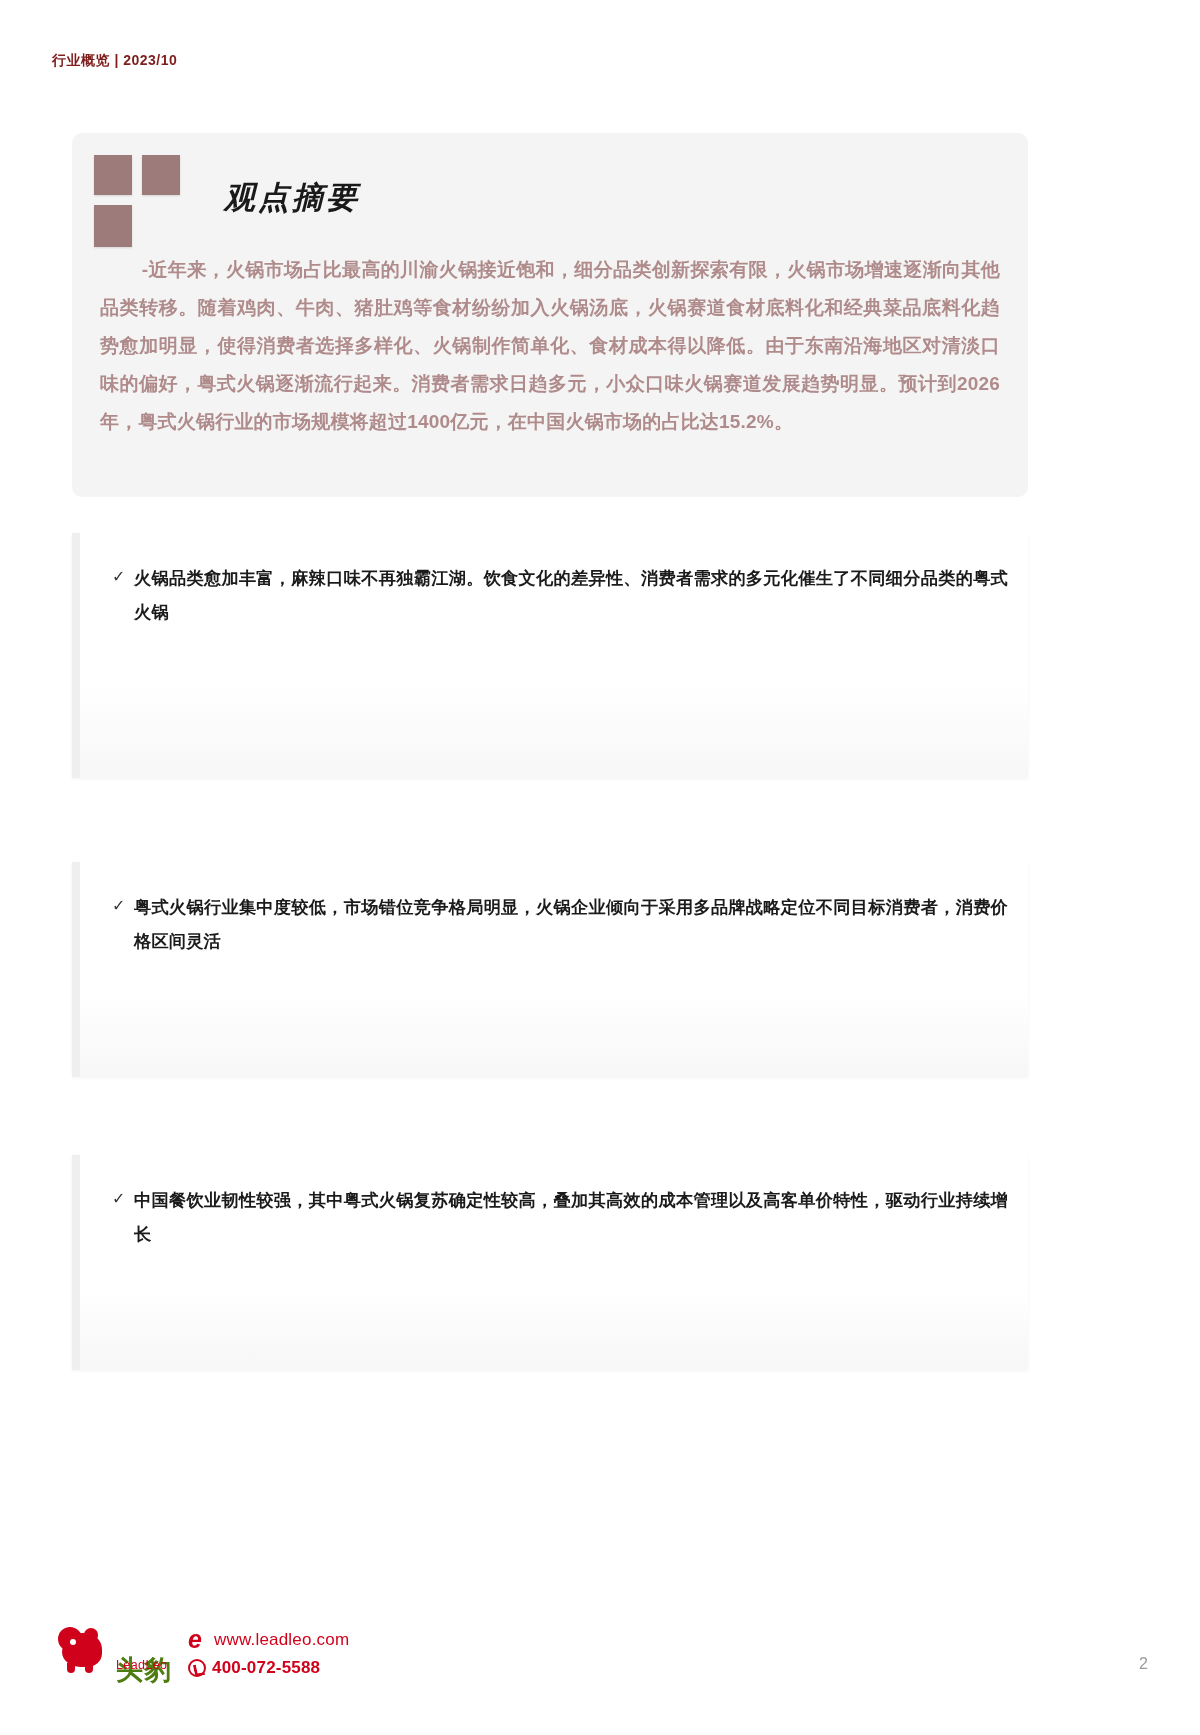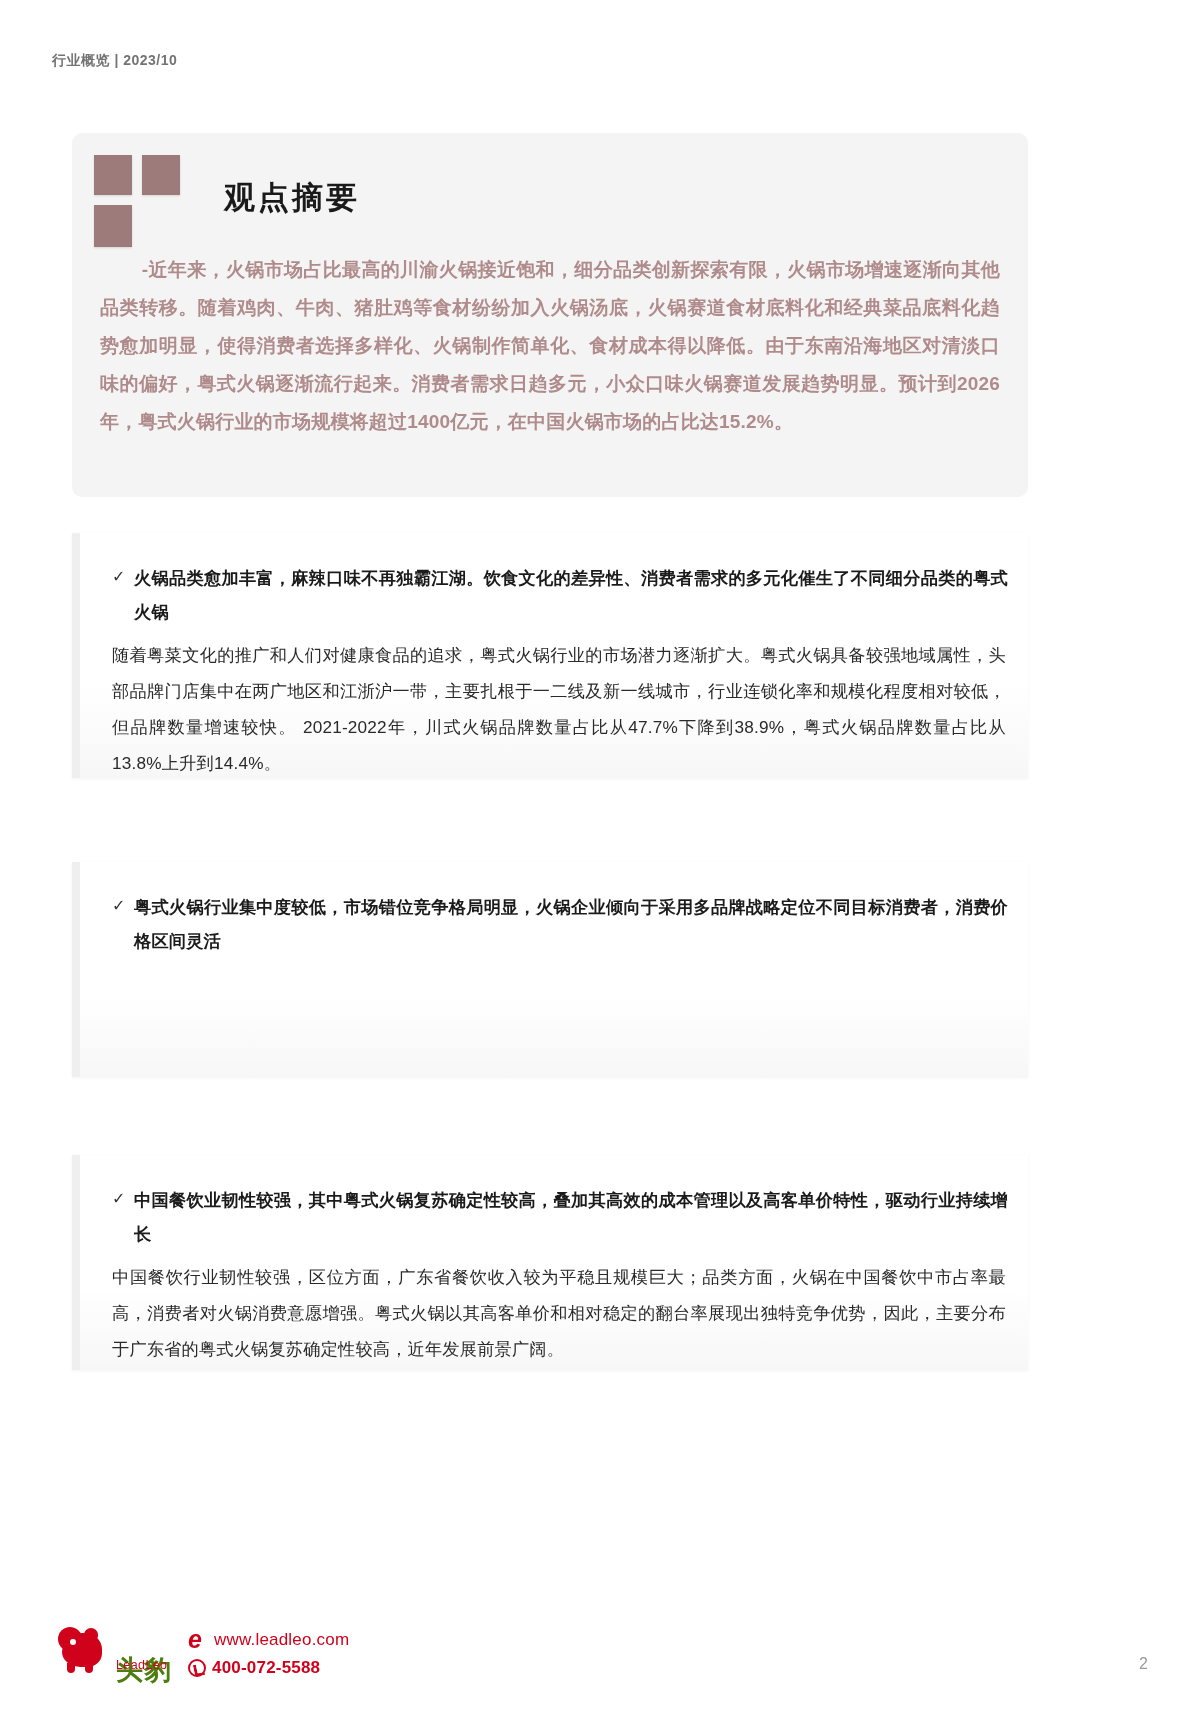--- a/index.html
+++ b/index.html
@@ -15,41 +15,42 @@
     overflow: hidden;
   }
 
   
   .page-header {
     position: absolute;
     left: 52px;
     top: 52px;
     font-size: 14px;
     font-weight: bold;
-    color: #737373;
+    color: #7f1d1d;
     letter-spacing: 0.5px;
   }
 
   
   .summary-panel {
     position: absolute;
     left: 72px;
     top: 133px;
     width: 956px;
     height: 364px;
     background: #f4f4f4;
     border-radius: 10px;
     box-sizing: border-box;
   }
   .title-row {
     position: absolute;
     left: 22px;
     top: 22px;
     height: 90px;
     width: 400px;
+    font-style: italic;
   }
   .squares {
     position: absolute;
     left: 0;
     top: 0;
     width: 92px;
     height: 92px;
   }
   .sq {
     position: absolute;
@@ -310,36 +311,34 @@
     <div class="panel-title">观点摘要</div>
   </div>
   <div class="summary-body">-近年来，火锅市场占比最高的川渝火锅接近饱和，细分品类创新探索有限，火锅市场增速逐渐向其他品类转移。随着鸡肉、牛肉、猪肚鸡等食材纷纷加入火锅汤底，火锅赛道食材底料化和经典菜品底料化趋势愈加明显，使得消费者选择多样化、火锅制作简单化、食材成本得以降低。由于东南沿海地区对清淡口味的偏好，粤式火锅逐渐流行起来。消费者需求日趋多元，小众口味火锅赛道发展趋势明显。预计到2026年，粤式火锅行业的市场规模将超过1400亿元，在中国火锅市场的占比达15.2%。</div>
 </div>
 
 <div class="point-card card-1">
   <div class="card-head">
     <span class="check-icon">✓</span>
     <span class="card-head-text">火锅品类愈加丰富，麻辣口味不再独霸江湖。饮食文化的差异性、消费者需求的多元化催生了不同细分品类的粤式火锅</span>
   </div>
-  <div class="card-body">随着粤菜文化的推广和人们对健康食品的追求，粤式火锅行业的市场潜力逐渐扩大。粤式火锅具备较强地域属性，头部品牌门店集中在两广地区和江浙沪一带，主要扎根于一二线及新一线城市，行业连锁化率和规模化程度相对较低，但品牌数量增速较快。 2021-2022年，川式火锅品牌数量占比从47.7%下降到38.9%，粤式火锅品牌数量占比从13.8%上升到14.4%。</div>
 </div>
 
 <div class="point-card card-2">
   <div class="card-head">
     <span class="check-icon">✓</span>
     <span class="card-head-text">粤式火锅行业集中度较低，市场错位竞争格局明显，火锅企业倾向于采用多品牌战略定位不同目标消费者，消费价格区间灵活</span>
   </div>
 </div>
 
 <div class="point-card card-3">
   <div class="card-head">
     <span class="check-icon">✓</span>
     <span class="card-head-text">中国餐饮业韧性较强，其中粤式火锅复苏确定性较高，叠加其高效的成本管理以及高客单价特性，驱动行业持续增长</span>
   </div>
-  <div class="card-body">中国餐饮行业韧性较强，区位方面，广东省餐饮收入较为平稳且规模巨大；品类方面，火锅在中国餐饮中市占率最高，消费者对火锅消费意愿增强。粤式火锅以其高客单价和相对稳定的翻台率展现出独特竞争优势，因此，主要分布于广东省的粤式火锅复苏确定性较高，近年发展前景广阔。</div>
 </div>
 
 <div class="footer">
   <div class="logo-mark">
     <div class="lion-body"></div>
     <div class="lion-mane"></div>
     <div class="lion-ear"></div>
     <div class="lion-eye"></div>
     <div class="lion-leg l1"></div>
     <div class="lion-leg l2"></div>

